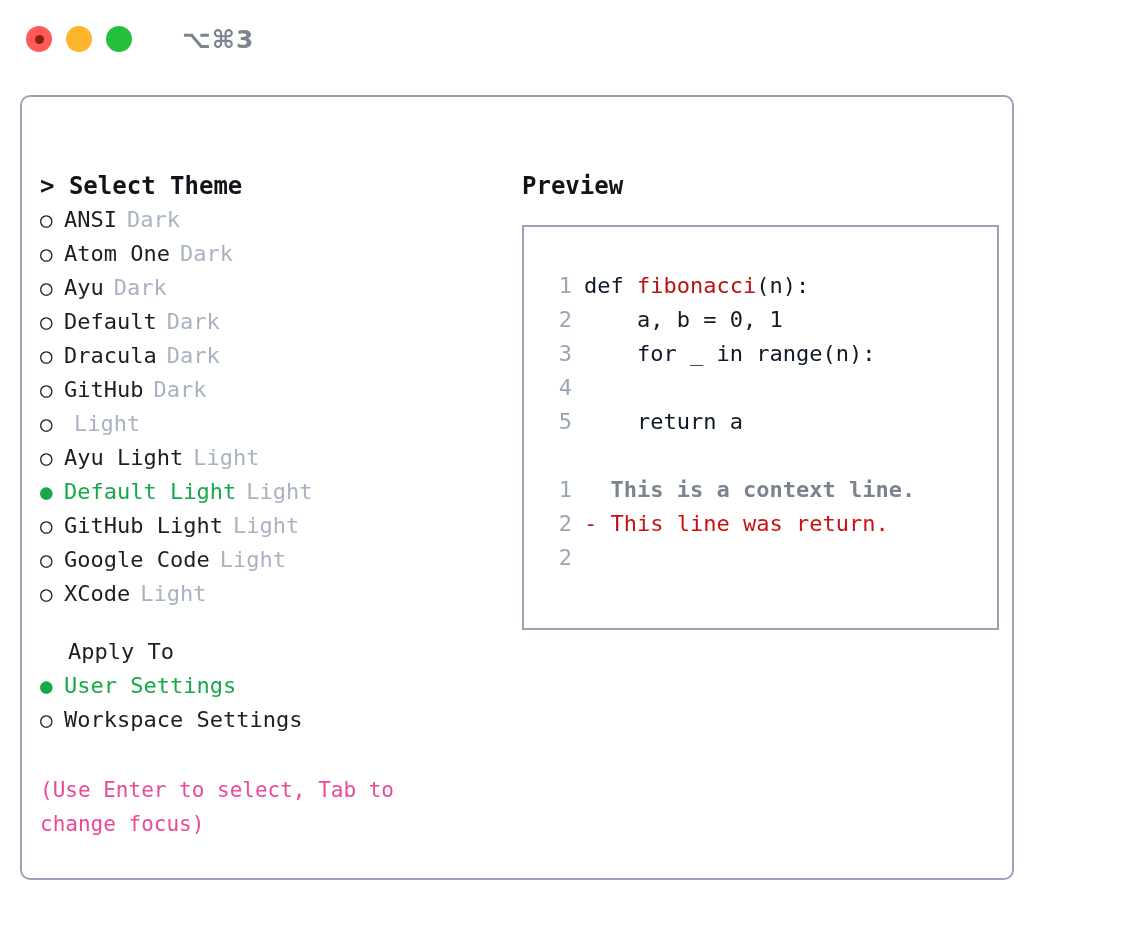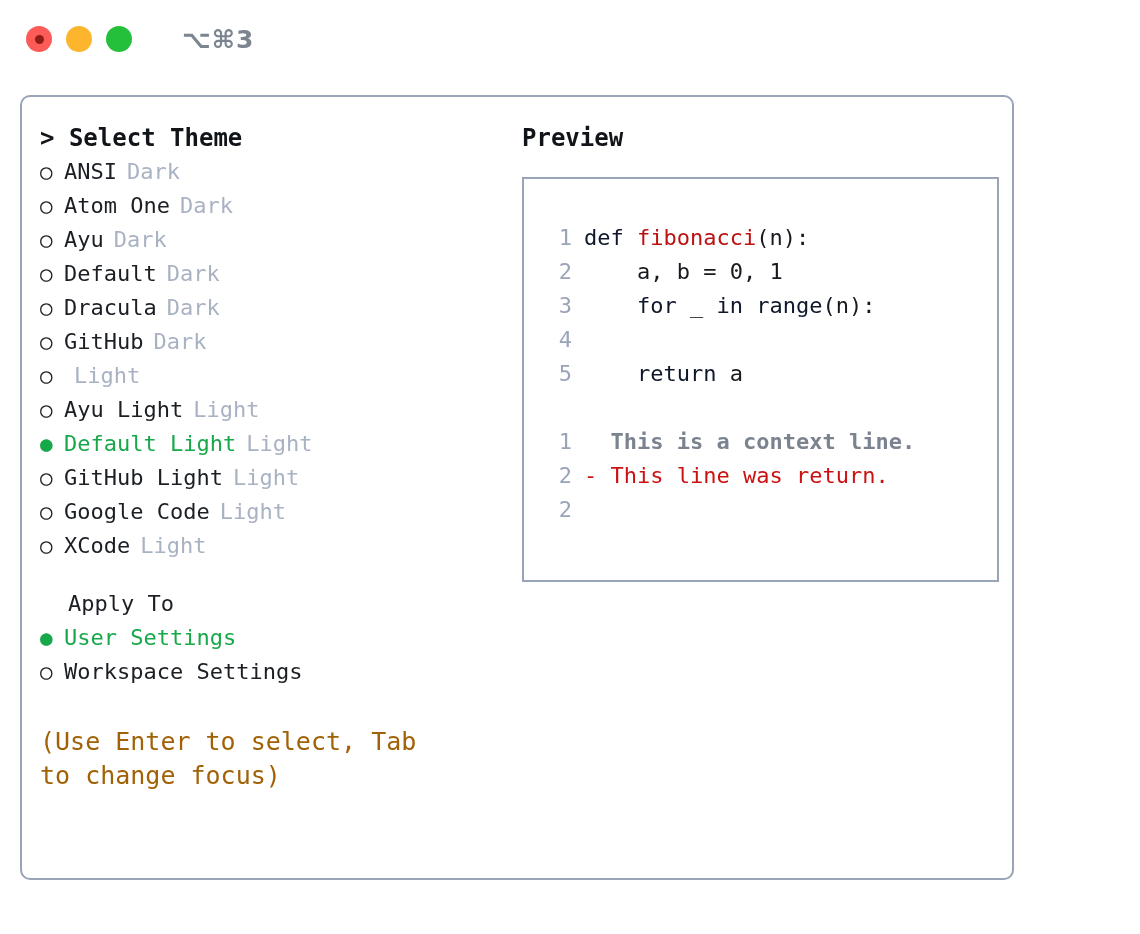--- a/index.html
+++ b/index.html
@@ -76,21 +76,21 @@
     top: 95px;
     width: 994px;
     height: 785px;
     border: 2px solid #9aa4b8;
     border-radius: 10px;
     box-sizing: border-box;
   }
 
   .panel-inner {
     display: flex;
-    padding: 24px 0 0 18px;
+    padding: 72px 0 0 18px;
     box-sizing: border-box;
     height: 100%;
   }
 
   
   .left-col {
     width: 462px;
     flex: 0 0 462px;
   }
 
@@ -132,23 +132,23 @@
   .apply-title {
     font-size: 22px;
     line-height: 34px;
     color: #1b1f24;
     padding-left: 28px;
     white-space: pre;
   }
 
   .hint {
     margin-top: 36px;
-    font-size: 25px;
-    line-height: 34px;
-    color: #a16207;
+    font-size: 21px;
+    line-height: 34px;
+    color: #ec4899;
     width: 410px;
     white-space: normal;
   }
 
   
   .right-col {
     flex: 1;
     padding-left: 20px;
     box-sizing: border-box;
   }

